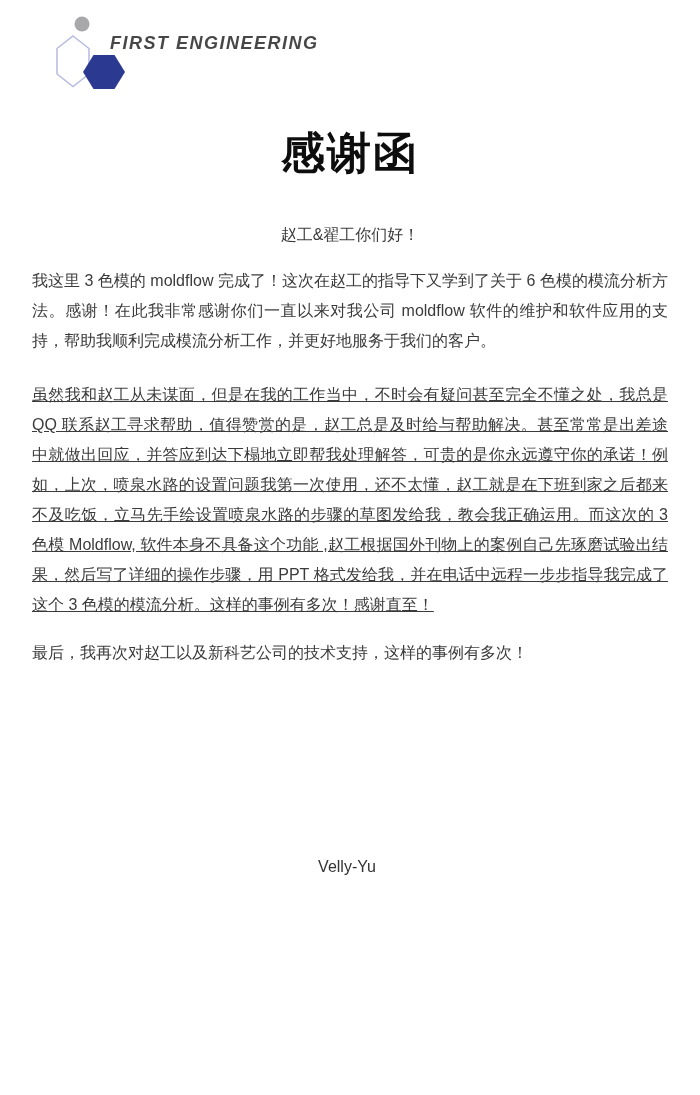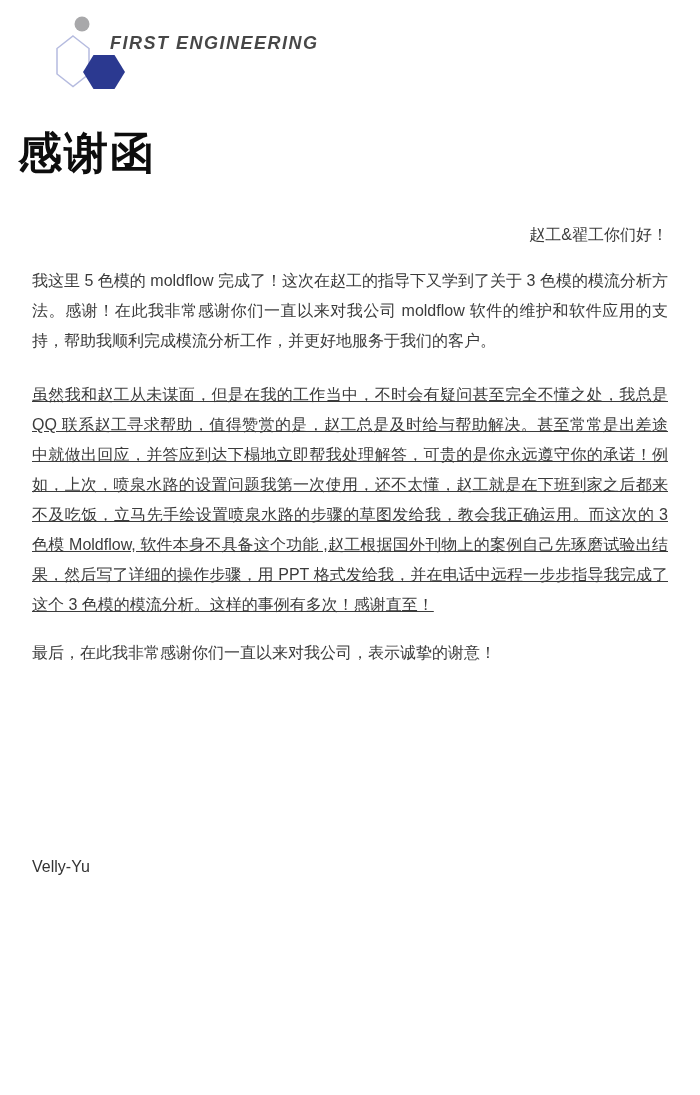--- a/index.html
+++ b/index.html
@@ -22,42 +22,43 @@
     font-size: 18px;
     font-weight: bold;
     font-style: italic;
     letter-spacing: 1.5px;
     color: #474747;
     white-space: nowrap;
   }
   
   .title {
     margin: 26px 0 0 0;
+    text-align: center;
     font-size: 44px;
     line-height: 54px;
     font-weight: bold;
     color: #0d0d0d;
     letter-spacing: 2px;
   }
   
   .content {
     margin: 40px 14px 0 14px;
     font-size: 16px;
     line-height: 30px;
     color: #3b3b3b;
     text-align: justify;
   }
   .content p { margin: 0; }
-  .greeting { text-align: right; }
+  .greeting { text-align: center; }
   .gap-lg { margin-top: 24px !important; text-decoration: underline; }
   .gap-md { margin-top: 18px !important; }
   .para.first { margin-top: 16px !important; }
   .signature {
     margin-top: 184px !important;
-    text-align: left;
+    text-align: center;
     padding-right: 6px;
     color: #333333;
   }
 </style>
 </head>
 <body>
 
 <div class="page">
 
   <header class="logo">
@@ -68,24 +69,24 @@
     </svg>
     <span class="logo-text">FIRST ENGINEERING</span>
   </header>
 
   <h1 class="title">感谢函</h1>
 
   <main class="content">
 
     <p class="greeting">赵工&amp;翟工你们好！</p>
 
-    <p class="para first">我这里 5 色模的 moldflow 完成了！这次在赵工的指导下又学到了关于 3 色模的模流分析方法。感谢！在此我非常感谢你们一直以来对我公司 moldflow 软件的维护和软件应用的支持，帮助我顺利完成模流分析工作，并更好地服务于我们的客户。</p>
+    <p class="para first">我这里 3 色模的 moldflow 完成了！这次在赵工的指导下又学到了关于 6 色模的模流分析方法。感谢！在此我非常感谢你们一直以来对我公司 moldflow 软件的维护和软件应用的支持，帮助我顺利完成模流分析工作，并更好地服务于我们的客户。</p>
 
     <p class="para gap-lg">虽然我和赵工从未谋面，但是在我的工作当中，不时会有疑问甚至完全不懂之处，我总是 QQ 联系赵工寻求帮助，值得赞赏的是，赵工总是及时给与帮助解决。甚至常常是出差途中就做出回应，并答应到达下榻地立即帮我处理解答，可贵的是你永远遵守你的承诺！例如，上次，喷泉水路的设置问题我第一次使用，还不太懂，赵工就是在下班到家之后都来不及吃饭，立马先手绘设置喷泉水路的步骤的草图发给我，教会我正确运用。而这次的 3 色模 Moldflow, 软件本身不具备这个功能 ,赵工根据国外刊物上的案例自己先琢磨试验出结果，然后写了详细的操作步骤，用 PPT 格式发给我，并在电话中远程一步步指导我完成了这个 3 色模的模流分析。这样的事例有多次！感谢直至！</p>
 
 
 
-    <p class="para gap-md">最后，在此我非常感谢你们一直以来对我公司，表示诚挚的谢意！</p>
+    <p class="para gap-md">最后，我再次对赵工以及新科艺公司的技术支持，这样的事例有多次！</p>
 
     <p class="signature">Velly-Yu</p>
 
   </main>
 </div>
 
 </body></html>

